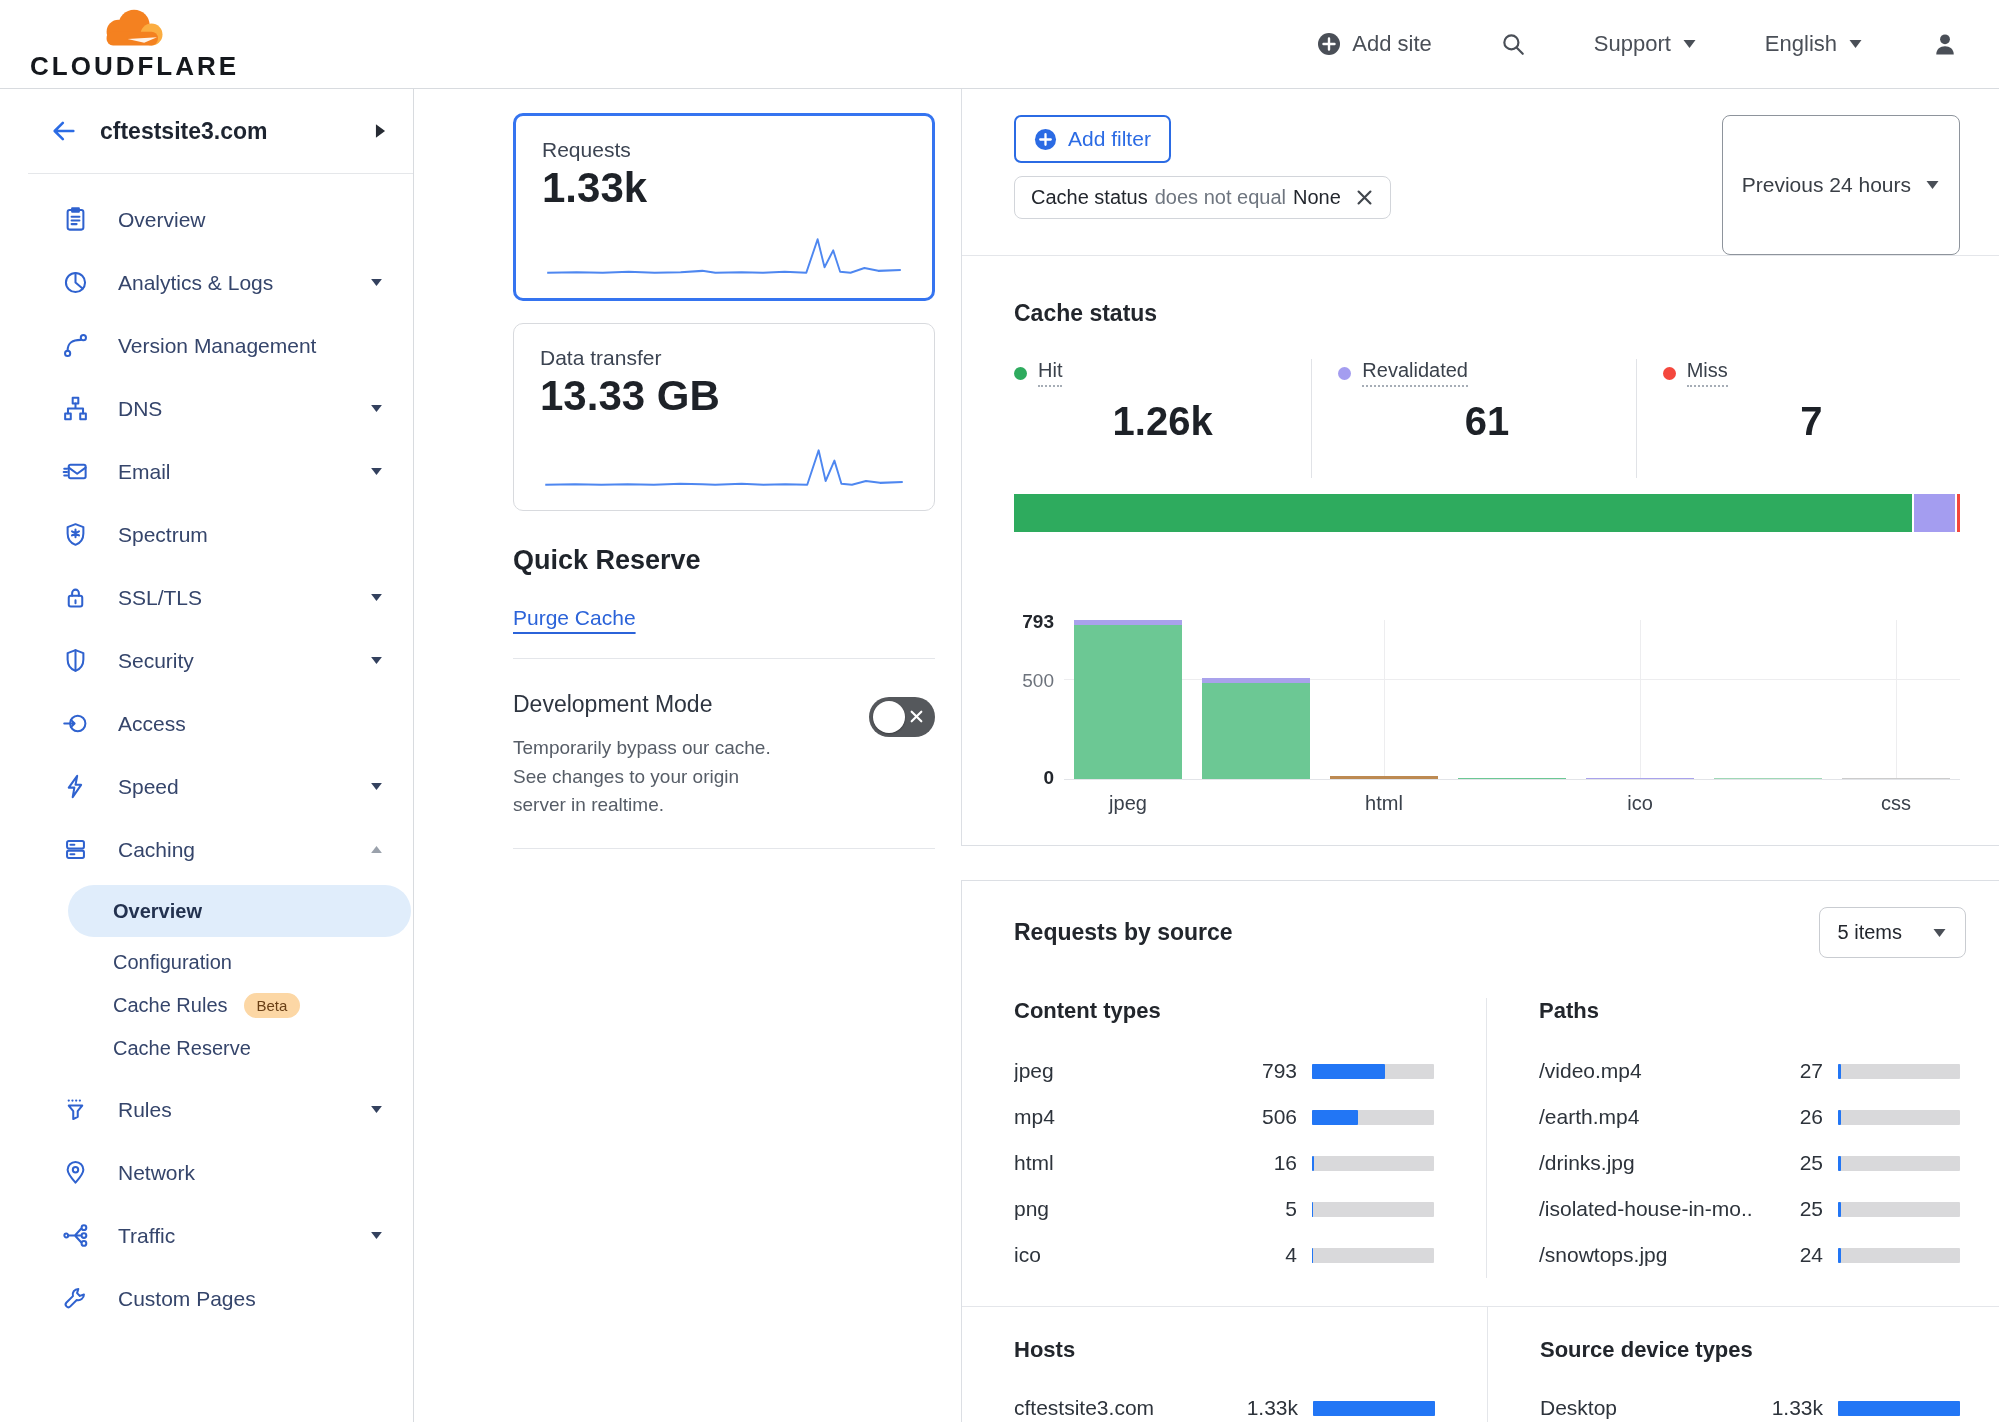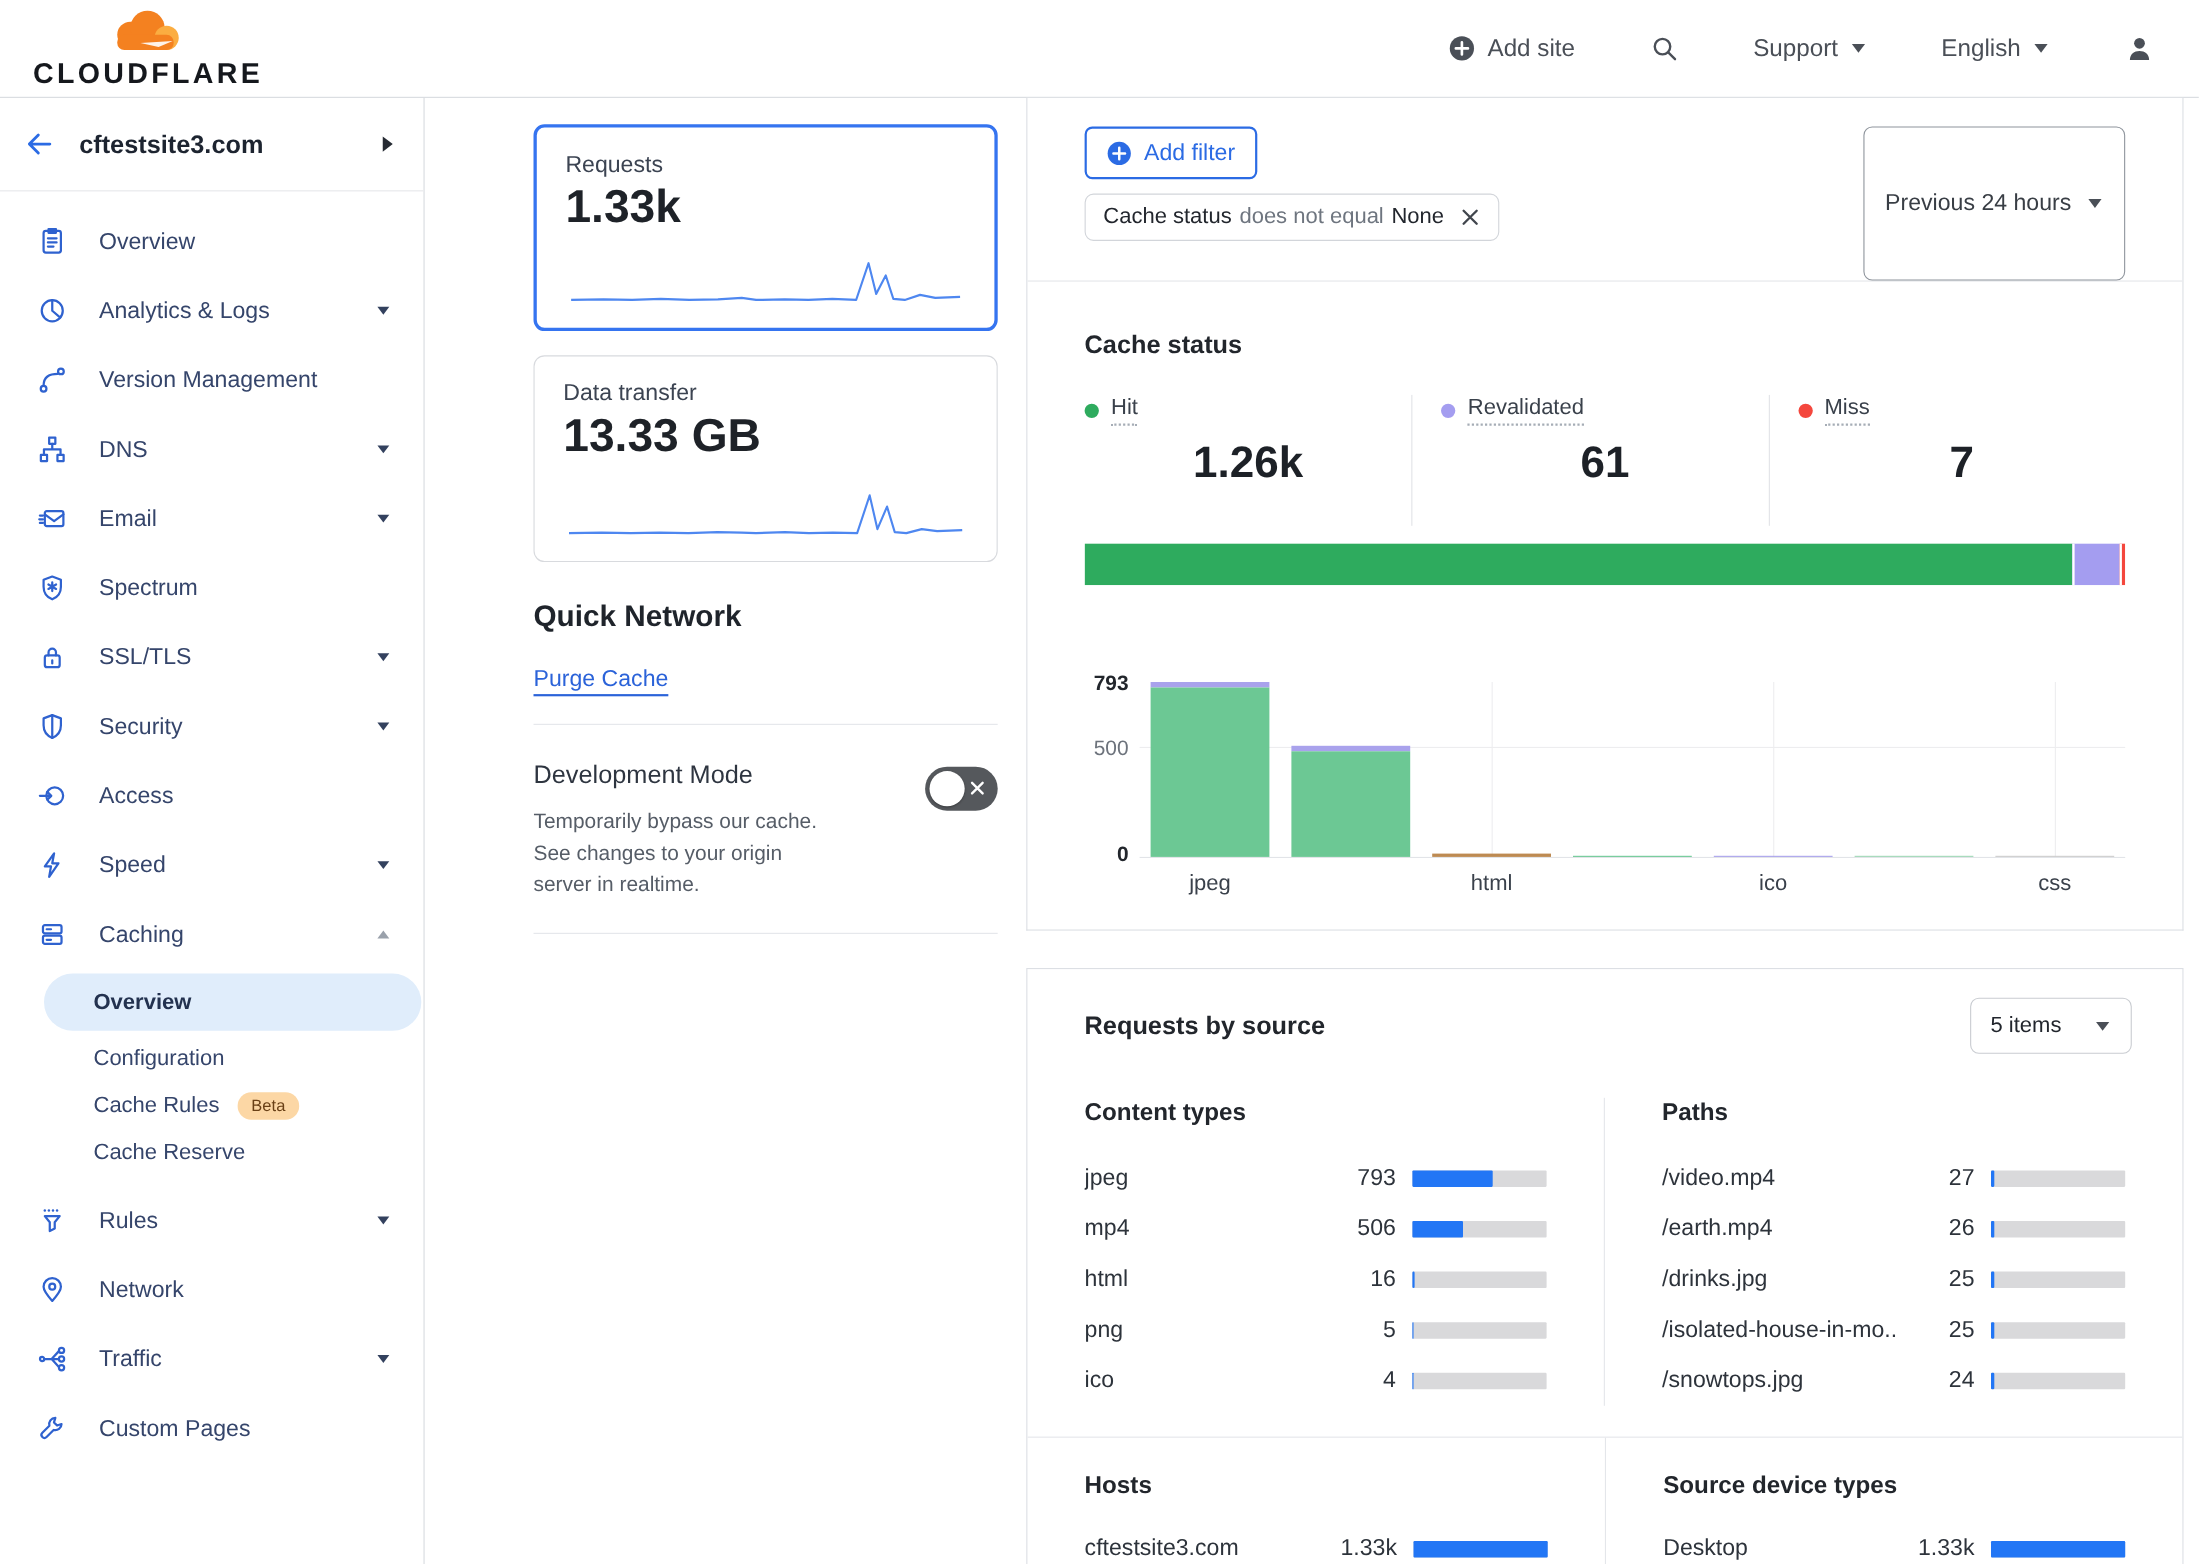--- a/index.html
+++ b/index.html
@@ -10,21 +10,21 @@
   .topbar { height:88px; display:flex; align-items:center; justify-content:space-between;
     padding:0 40px 0 26px; }
   .logo { display:flex; flex-direction:column; align-items:center; margin-left:4px; }
   .logo-text { font-size:26px; font-weight:700; letter-spacing:3px; color:#15181d; margin-top:1px; }
   .nav { display:flex; align-items:center; gap:68px; color:#4a4f57; font-size:22px; }
   .nav-item { display:flex; align-items:center; gap:11px; cursor:pointer; }
   .caret { width:15px; height:10px; }
   .caret path { fill:#4a4f57; }
 
   
-  .content { display:flex; height:1334px; border-top:1px solid #d8dbdf; }
+  .content { display:flex; height:1334px; border-top:1px solid #d8dbdf;padding-left:28px; }
 
   
   .sidebar { width:386px; border-right:1px solid #d8dbdf; overflow:hidden; flex:none; }
   .site-row { height:85px; display:flex; align-items:center; padding:0 26px 0 22px;
     border-bottom:1px solid #e5e7ea; }
   .site-name { font-size:23px; font-weight:700; color:#1d2430; margin-left:22px; }
   .site-caret { margin-left:auto; }
   .snav { padding-top:14px; }
   .snav-item { height:63px; display:flex; align-items:center; padding:0 30px 0 32px;
     font-size:21px; color:#35456b; cursor:pointer; }
@@ -405,21 +405,21 @@
 
     <div class="mcard">
       <div class="mcard-label">Data transfer</div>
       <div class="mcard-value">13.33 GB</div>
       <svg class="spark" viewBox="0 0 420 56" preserveAspectRatio="none">
         <polyline points="6,46 40,45.5 70,46 100,45.5 130,46 160,45 185,45.5 200,46 230,45 255,46 280,45.5 305,46 318,9 326,42 336,20 344,45 356,46 372,42 388,44 414,43" fill="none" stroke="#4e87f0" stroke-width="2.2" stroke-linejoin="round"></polyline>
       </svg>
     </div>
 
     <div class="qa">
-      <div class="qa-title">Quick Network</div>
+      <div class="qa-title">Quick Reserve</div>
       <a class="purge">Purge Cache</a>
       <div class="qa-div"></div>
       <div class="dev-row">
         <div>
           <div class="dev-title">Development Mode</div>
           <div class="dev-desc">Temporarily bypass our cache. See changes to your origin server in realtime.</div>
         </div>
         <div class="toggle">
           <div class="knob"></div>
           <svg class="tog-x" width="15" height="15" viewBox="0 0 14 14">

